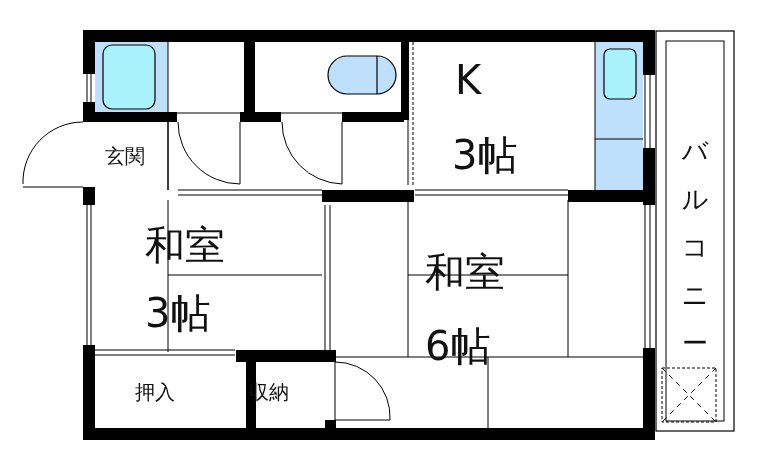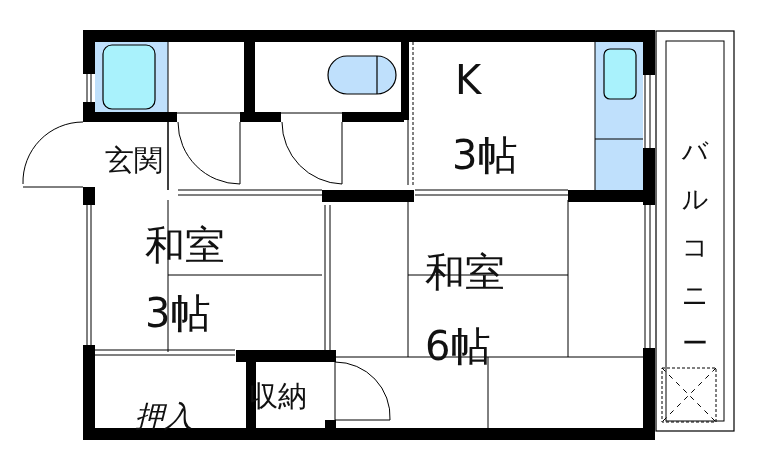--- a/index.html
+++ b/index.html
@@ -1,20 +1,20 @@
 <!DOCTYPE html>
 <html><head>
 <meta charset="utf-8">
 <style>
   html, body { margin:0; padding:0; background:#ffffff; }
   body { width:760px; height:461px; position:relative; overflow:hidden; font-family:"DejaVu Sans", sans-serif; }
   svg { position:absolute; left:0; top:0; }
   .lbl { position:absolute; color:#111; font-family:"DejaVu Sans", sans-serif; white-space:nowrap; line-height:1; }
   .big { font-size:40px; }
-  .small { font-size:29px; }
+  .small { font-size:20px; }
   .vert { position:absolute; font-size:26px; color:#111; line-height:1; text-align:center; width:30px; }
   .vert span { display:block; height:48px; }
 </style>
 </head>
 <body>
 
 <svg width="760" height="461" viewBox="0 0 760 461">
 
   <rect x="656" y="31" width="78" height="400" fill="none" stroke="#000" stroke-width="1.2"></rect>
   <rect x="666" y="41" width="58" height="380" fill="none" stroke="#000" stroke-width="1"></rect>
@@ -116,21 +116,21 @@
 <div class="lbl big" style="left:455px;top:60px;">K</div>
 <div class="lbl big" style="left:452px;top:135px;">3帖</div>
 
 <div class="lbl big" style="left:145px;top:225px;">和室</div>
 <div class="lbl big" style="left:145px;top:293px;">3帖</div>
 
 <div class="lbl big" style="left:425px;top:252px;">和室</div>
 <div class="lbl big" style="left:425px;top:326px;">6帖</div>
 
 <div class="lbl small" style="left:105px;top:146px;">玄関</div>
-<div class="lbl small" style="left:135px;top:402px;font-style:italic;">押入</div>
+<div class="lbl small" style="left:135px;top:382px;">押入</div>
 <div class="lbl small" style="left:249px;top:382px;">収納</div>
 
 <div class="vert" style="left:680px;top:138px;">
   <span>バ</span>
   <span>ル</span>
   <span>コ</span>
   <span>ニ</span>
   <span style="font-size:26px;">ー</span>
 </div>
 

